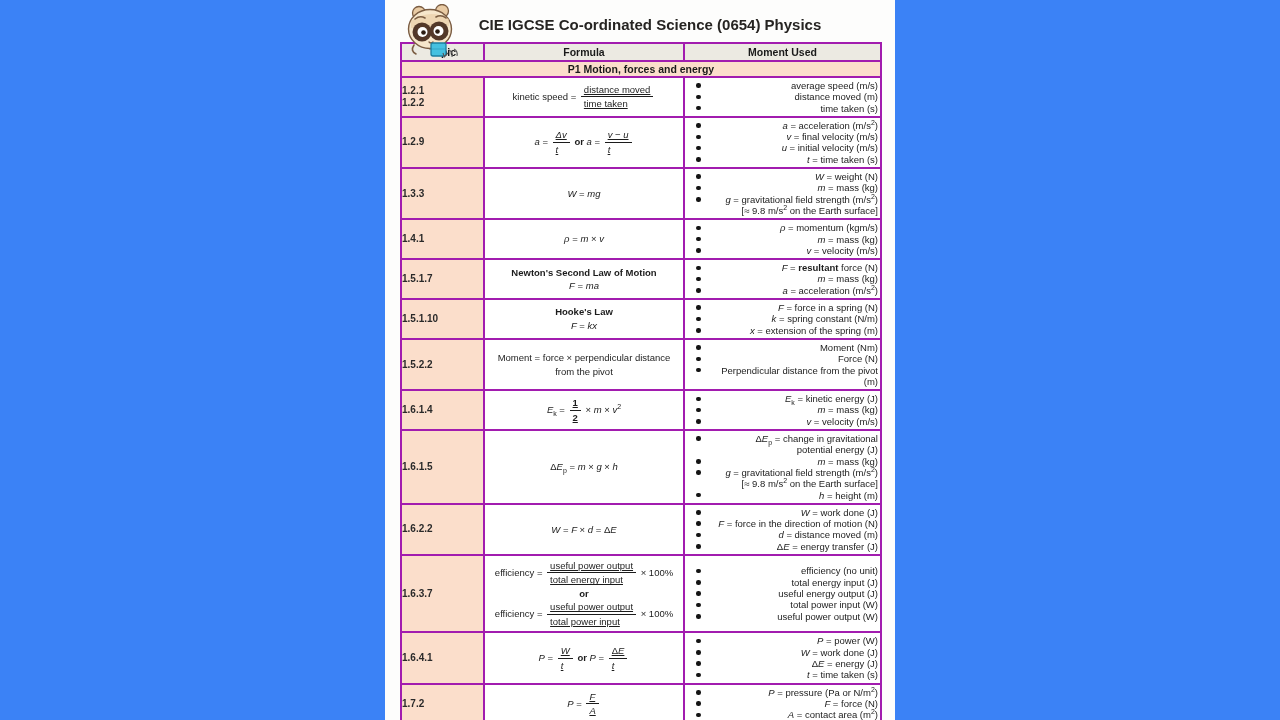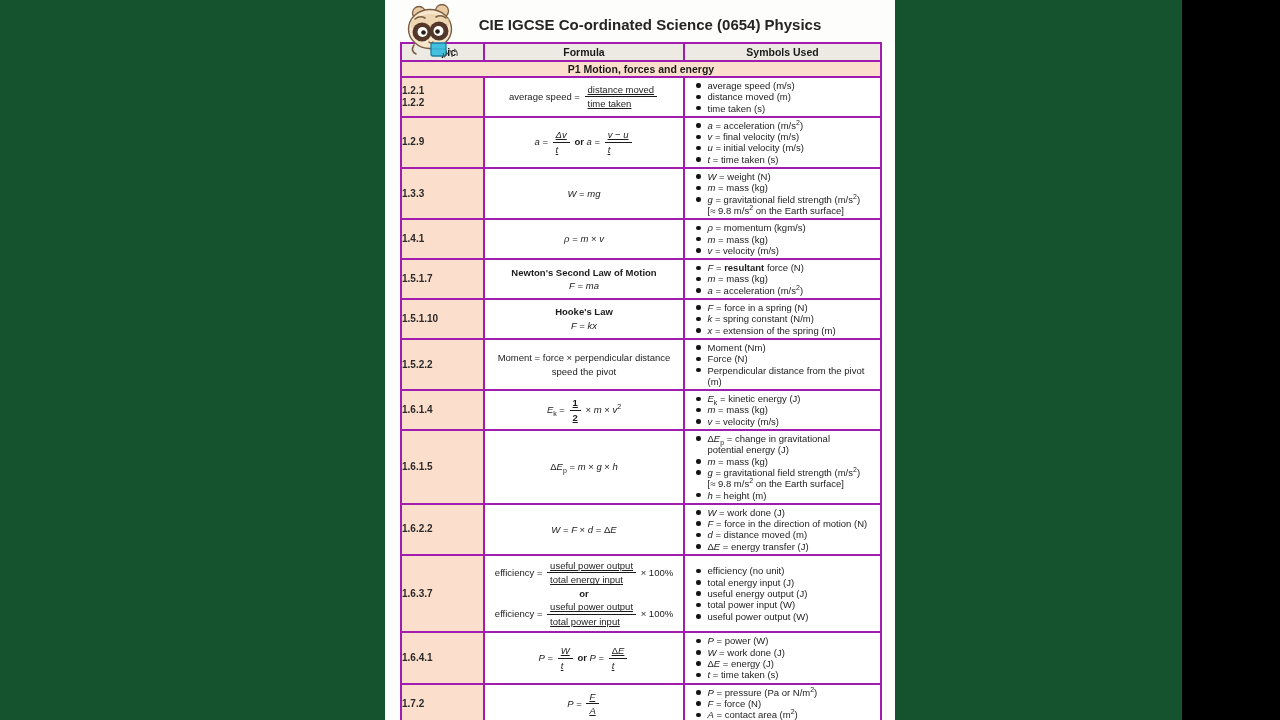--- a/index.html
+++ b/index.html
@@ -1,19 +1,19 @@
 <!DOCTYPE html>
 <html><head>
 <meta charset="utf-8">
 <style>
   * { margin: 0; padding: 0; box-sizing: border-box; }
   html, body { width: 1280px; height: 720px; background: #000; overflow: hidden; }
   body { font-family: "Liberation Sans", sans-serif; color: #1c1c1c; }
 
-  .stage { position: relative; width: 1182px; height: 720px; background: #14532d; }
+  .stage { position: relative; width: 1280px; height: 720px; background: #3b82f6; }
 
   .page {
     position: absolute; left: 385px; top: 0; width: 510px; height: 720px;
     background: #fdfdfc;
   }
 
   .header-area { position: relative; padding-top: 17px; }
 
   .mascot { position: absolute; left: 17px; top: 4px; }
 
@@ -42,21 +42,21 @@
 
   td.topic {
     background: #fbdecb; font-weight: bold; font-size: 10px;
     text-align: left; white-space: pre-line; line-height: 12px; color: #2a2a2a;
   }
 
   td.formula { text-align: center; font-size: 9.5px; padding: 3px 2px; background: #fff; }
   .f-line { line-height: 11.5px; padding: 1px 0; }
 
   td.symbols { vertical-align: middle; font-size: 9.5px; padding: 2px 2px 2px 4px; background: #fff; }
-  .sym-line { display: flex; align-items: flex-start; line-height: 11.3px; }
+  .sym-line { display: flex; align-items: flex-start; line-height: 11.3px; text-align: right; }
   .dot { flex: none; width: 4.5px; height: 4.5px; border-radius: 50%; background: #141414; margin: 3.4px 7px 0 7px; }
   .sym-line.cont .dot { visibility: hidden; }
   .sym-text { flex: 1; }
 
   sub, sup { font-size: 7px; line-height: 0; }
 
   .frac { display: inline-block; vertical-align: middle; text-align: left; margin: 0 2px; text-decoration: underline; }
   .frac .num { display: block; border-bottom: 1px solid #1c1c1c; padding: 0 3px 1px; }
   .frac .den { display: block; padding: 1px 3px 0; }
 </style>
@@ -96,32 +96,32 @@
     <table class="formulas">
       <colgroup>
         <col class="c-topic">
           <col class="c-formula">
           <col class="c-symbols">
       </colgroup>
       <thead>
         <tr id="header-row">
             <th>Topic</th>
             <th>Formula</th>
-            <th>Symbols Used</th>
+            <th>Moment Used</th>
           </tr>
       </thead>
       <tbody id="rows">
         <tr>
           <td colspan="3" class="section">P1 Motion, forces and energy</td>
         </tr>
       <tr>
             <td class="topic">1.2.1
 1.2.2</td>
             <td class="formula">
-              <div class="f-line"><span>average speed = </span><span class="frac"><span class="num">distance moved</span><span class="den">time taken</span></span></div>
+              <div class="f-line"><span>kinetic speed = </span><span class="frac"><span class="num">distance moved</span><span class="den">time taken</span></span></div>
             </td>
             <td class="symbols">
               <div class="sym-line">
                 <span class="dot"></span>
                 <span class="sym-text">average speed (m/s)</span>
               </div>
               <div class="sym-line">
                 <span class="dot"></span>
                 <span class="sym-text">distance moved (m)</span>
               </div>
@@ -238,21 +238,21 @@
               <div class="sym-line">
                 <span class="dot"></span>
                 <span class="sym-text"><i>x</i> = extension of the spring (m)</span>
               </div>
             </td>
           </tr>
           <tr>
             <td class="topic">1.5.2.2</td>
             <td class="formula">
               <div class="f-line"><span>Moment = force × perpendicular distance</span></div>
-              <div class="f-line"><span>speed the pivot</span></div>
+              <div class="f-line"><span>from the pivot</span></div>
             </td>
             <td class="symbols">
               <div class="sym-line">
                 <span class="dot"></span>
                 <span class="sym-text">Moment (Nm)</span>
               </div>
               <div class="sym-line">
                 <span class="dot"></span>
                 <span class="sym-text">Force (N)</span>
               </div>

